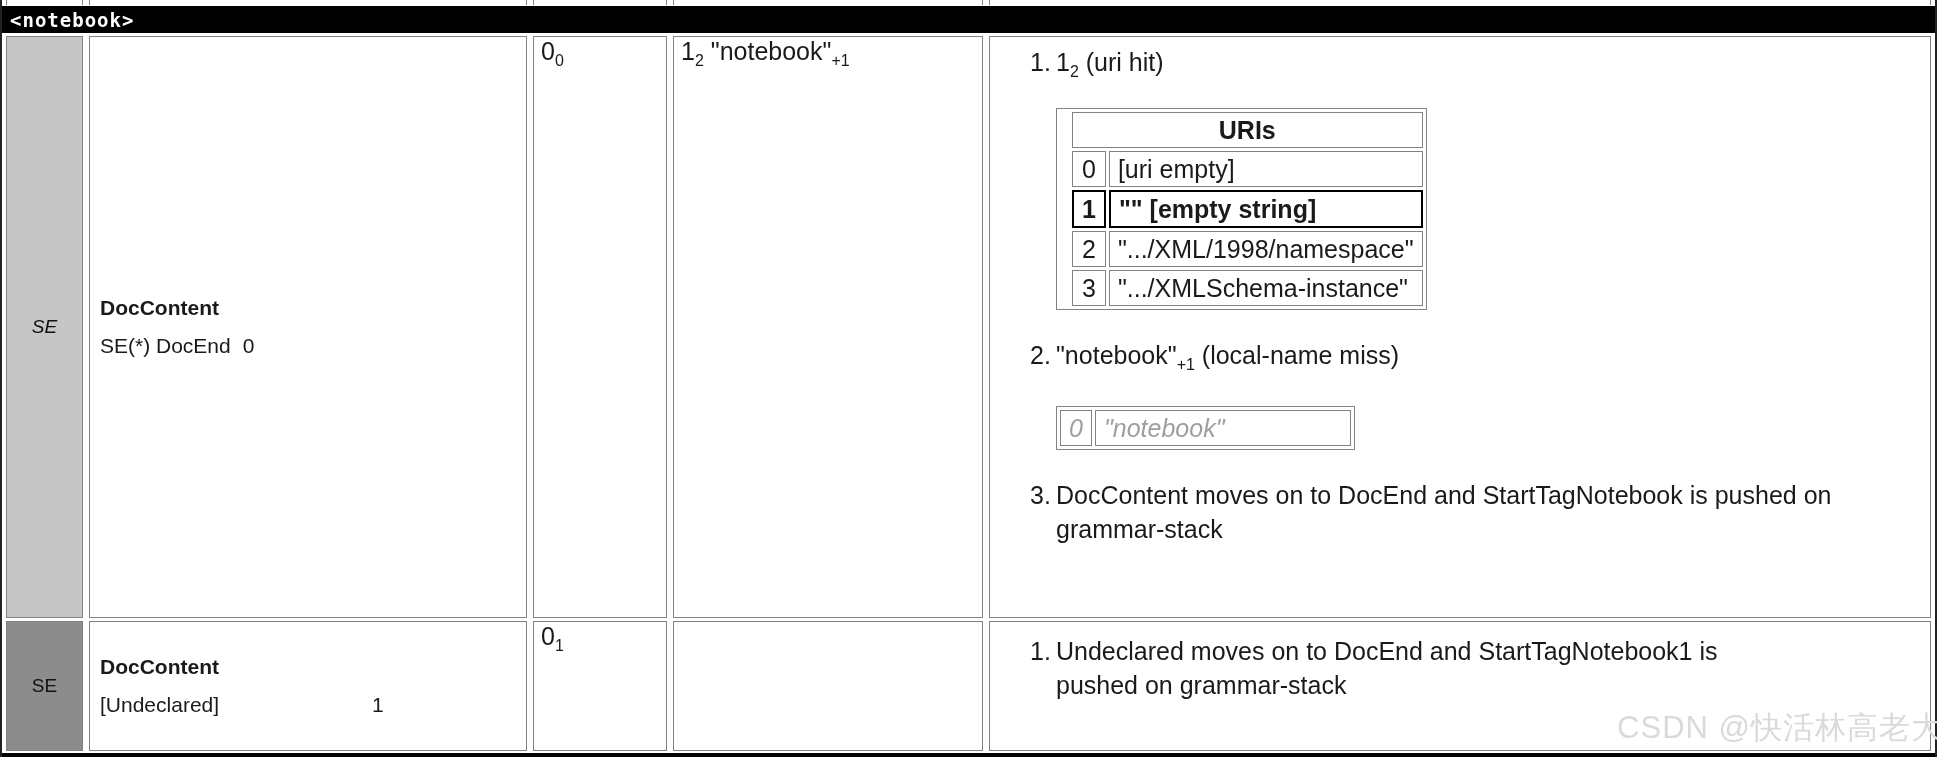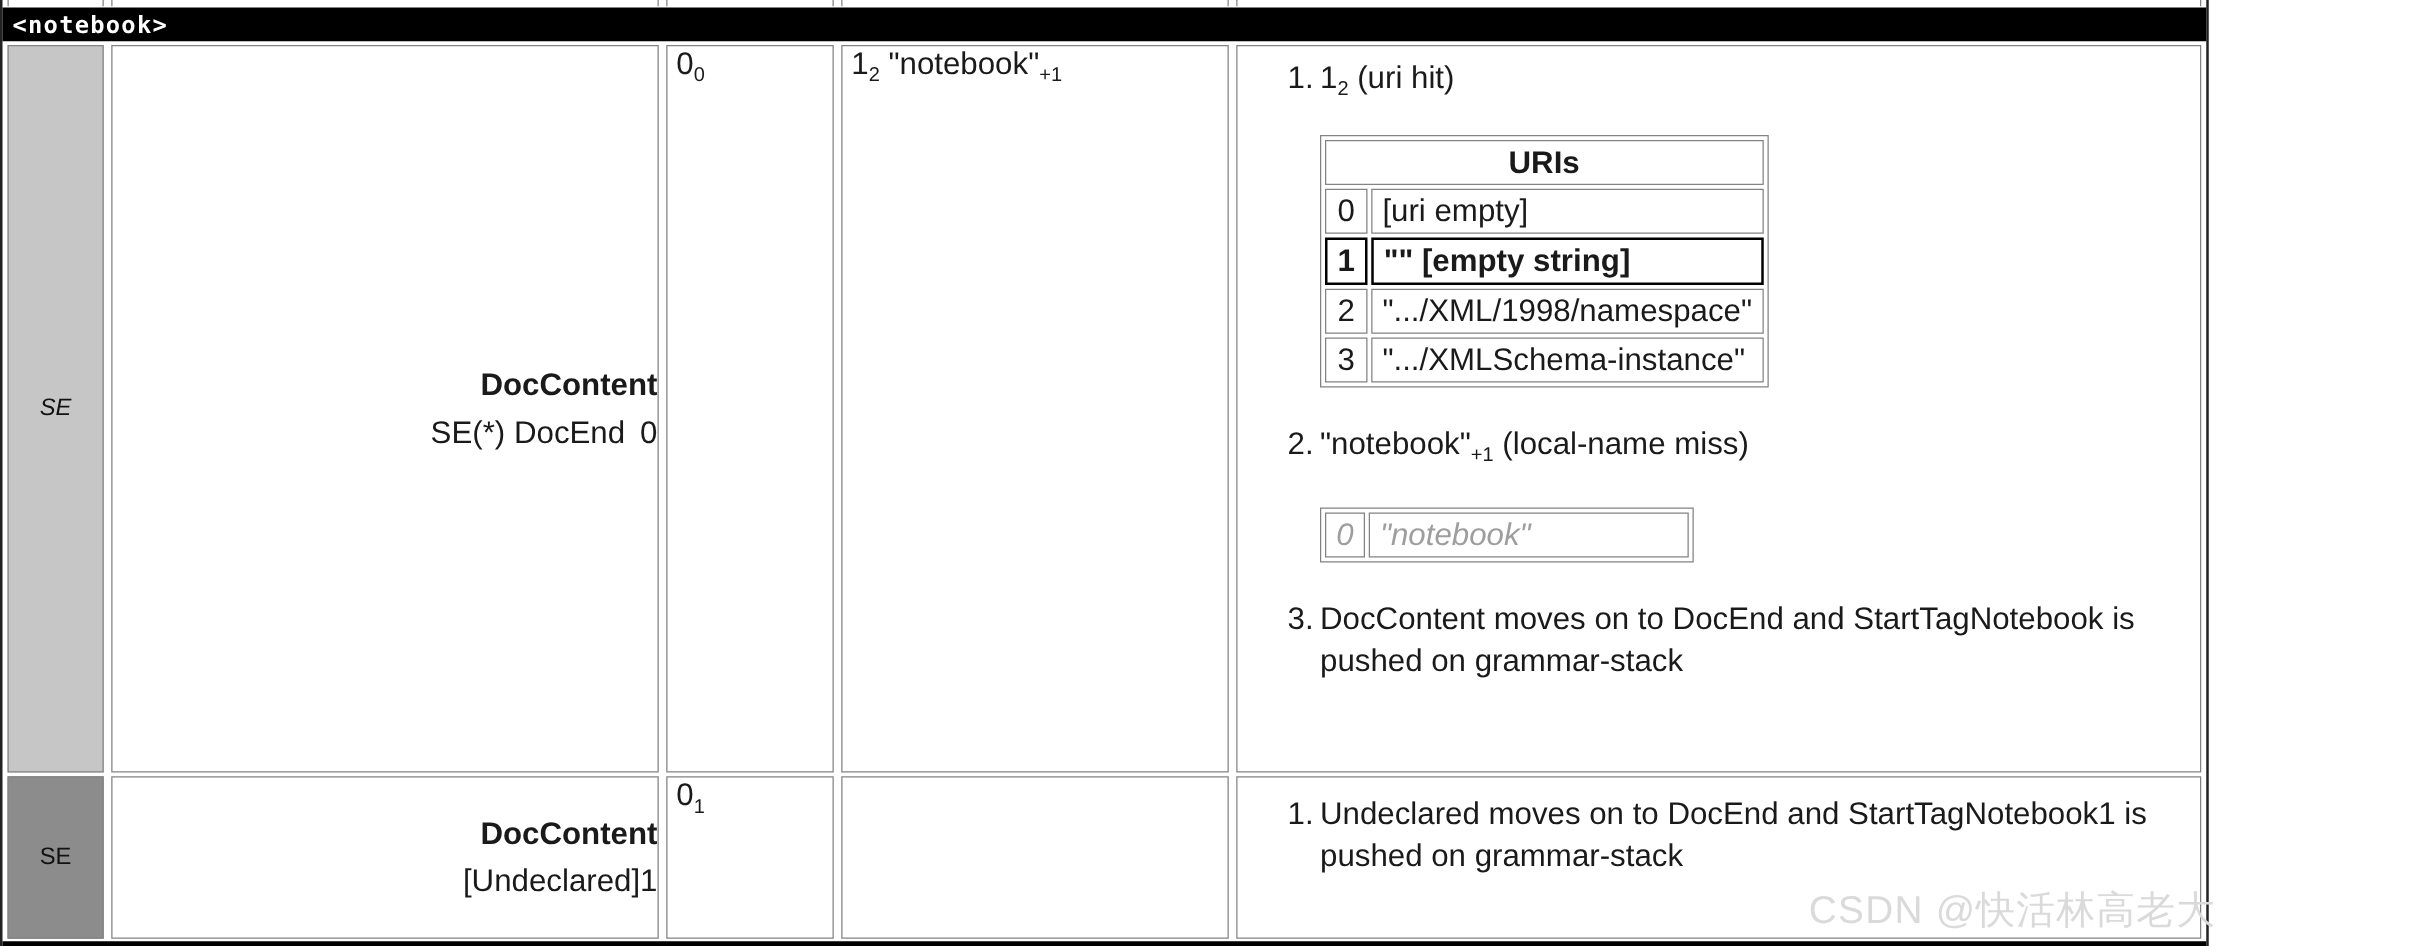--- a/index.html
+++ b/index.html
@@ -2,21 +2,21 @@
 <html><head>
 <meta charset="utf-8">
 <style>
   html,body { margin:0; padding:0; }
   body {
     width:1937px; height:757px; overflow:hidden; background:#fff;
     font-family:"Liberation Sans", sans-serif; color:#1a1a1a;
   }
   .panel {
     position:relative; box-sizing:border-box;
-    width:1767px; height:757px;
+    width:1937px; height:757px;
     border-left:2px solid #222; border-right:2px solid #222;
     background:#fff;
   }
   
   .cols { display:grid; grid-template-columns:77px 438px 134px 310px 1fr; column-gap:6px; }
 
   .sliver { height:5px; padding:0 4px; }
   .sliver > div { border-left:1px solid #848284; border-right:1px solid #848284; }
 
   .bar {
@@ -26,35 +26,35 @@
     letter-spacing:1px;
   }
 
   .main { margin:3px 4px 0 4px; grid-template-rows:582px 130px; row-gap:3px; }
   .cell { background:#fff; border:1px solid #848284; box-sizing:border-box; overflow:hidden; }
 
   .state { display:flex; align-items:center; justify-content:center; font-size:19px; color:#111; }
   .state.light { background:#c6c6c6; font-style:italic; }
   .state.dark  { background:#8c8c8c; }
 
-  .grammar { display:flex; flex-direction:column; justify-content:center; padding-left:10px; font-size:25px; line-height:38px;text-align:right; }
+  .grammar { display:flex; flex-direction:column; justify-content:center; padding-left:10px; font-size:21px; line-height:38px; }
   .g-title { font-weight:bold; }
   .pcode { margin-left:12px; }
   .lhs-tab { display:inline-block; width:272px; }
 
   .bits { display:flex; padding-left:7px; font-size:25px; }
   sub { font-size:16px; line-height:0; vertical-align:-6px; }
 
   .notes { font-size:25px; padding:8px 10px 0 40px; }
   .note-item { display:flex; line-height:34px; }
   .note-num { flex:0 0 26px; }
   .w-row1-3 .note-text { max-width:800px; }
   .w-row2-1 .note-text { max-width:730px; }
 
-  .mt-a { margin-top:29px; }  
+  .mt-a { margin-top:29px;padding-left:12px; }  
   .mt-b { margin-top:28px; }  
   .mt-c { margin-top:34px; }  
   .mt-d { margin-top:28px; }  
 
   table.inner { border-collapse:separate; border-spacing:3px; border:1px solid #848284; margin-left:26px; }
   table.inner th, table.inner td { border:1px solid #848284; padding:0 8px; line-height:34px; font-size:25px; white-space:nowrap; }
   table.inner th { font-weight:bold; text-align:center; }
   td.idx { text-align:center; padding:0 6px; }
   tr.hit td { border:2px solid #000; font-weight:bold; }
   table.ln td { color:#9e9e9e; font-style:italic; }

